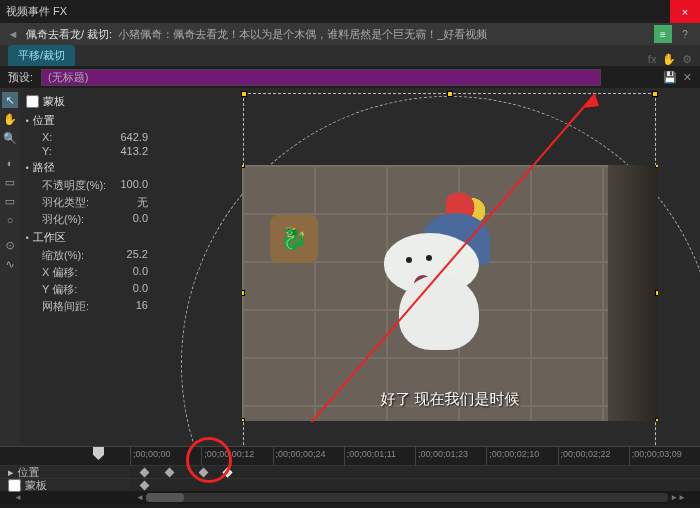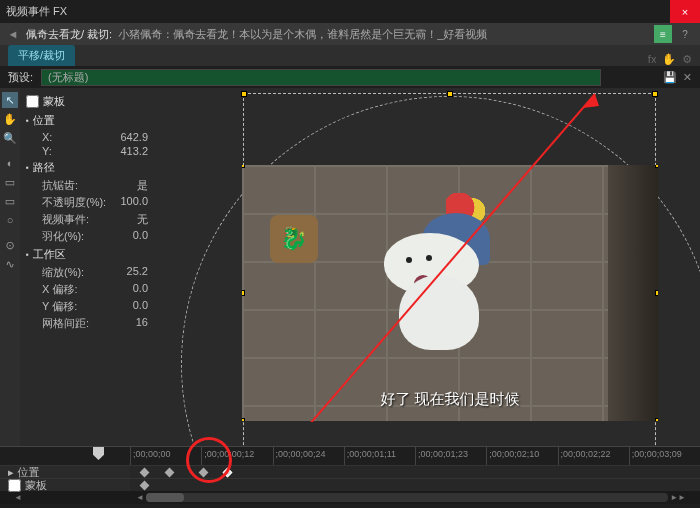--- a/index.html
+++ b/index.html
@@ -10,21 +10,21 @@
 .back-ico{width:14px;height:14px;display:inline-flex;align-items:center;justify-content:center;color:#888}
 .tab-label{color:#ddd;font-size:11px}
 .tab-path{color:#aaa;font-size:11px}
 .tab-icons{margin-left:auto;display:flex;gap:4px}
 .tab-ibox{width:18px;height:18px;background:#4a6;display:flex;align-items:center;justify-content:center;color:#eee;font-size:10px}
 .tab-ibox.plain{background:transparent;color:#999}
 .subtab-row{height:21px;background:#2e2e2e;display:flex;align-items:flex-end}
 .subtab{padding:3px 10px;background:#1a5a6a;color:#9de;border-top-left-radius:3px;border-top-right-radius:3px;margin-left:8px;font-size:11px}
 .subtab-icons{margin-left:auto;display:flex;gap:6px;padding-right:8px;color:#666}
 .preset-row{height:22px;background:#1e1e1e;display:flex;align-items:center;padding:0 8px;gap:8px}
-.preset-dd{flex:1;height:17px;background:#14532d;border:1px solid #444;color:#aaa;padding:0 6px;display:flex;align-items:center;max-width:560px}
+.preset-dd{flex:1;height:17px;background:#701a75;border:1px solid #444;color:#aaa;padding:0 6px;display:flex;align-items:center;max-width:560px}
 .preset-icons{margin-left:auto;display:flex;gap:6px;color:#888}
 .main{display:flex;height:358px}
 .toolbar{width:20px;background:#2e2e2e;display:flex;flex-direction:column;align-items:center;padding-top:4px;gap:3px}
 .tool{width:16px;height:16px;display:flex;align-items:center;justify-content:center;color:#999;font-size:11px}
 .tool.active{background:#4a6a7a;color:#cef}
 .tool.sep{height:3px}
 .props{width:135px;background:#2a2a2a;padding:4px 0;overflow:hidden}
 .prop-header{display:flex;align-items:center;padding:2px 6px;color:#ddd;gap:4px}
 .prop-header .arrow{font-size:8px}
 .prop-row{display:flex;padding:1px 10px 1px 22px;color:#bbb}
@@ -137,29 +137,25 @@
       </div>
     <div class="prop-row">
         <span class="lbl">Y:</span>
         <span class="val">413.2</span>
       </div>
     <div class="prop-header">
         <span class="arrow">▪</span>
         <span>路径</span>
       </div>
     <div class="prop-row">
-        <span class="lbl">抗锯齿:</span>
-        <span class="val">是</span>
-      </div>
-    <div class="prop-row">
         <span class="lbl">不透明度(%):</span>
         <span class="val">100.0</span>
       </div>
     <div class="prop-row">
-        <span class="lbl">视频事件:</span>
+        <span class="lbl">羽化类型:</span>
         <span class="val">无</span>
       </div>
     <div class="prop-row">
         <span class="lbl">羽化(%):</span>
         <span class="val">0.0</span>
       </div>
     <div class="prop-header">
         <span class="arrow">▪</span>
         <span>工作区</span>
       </div>

